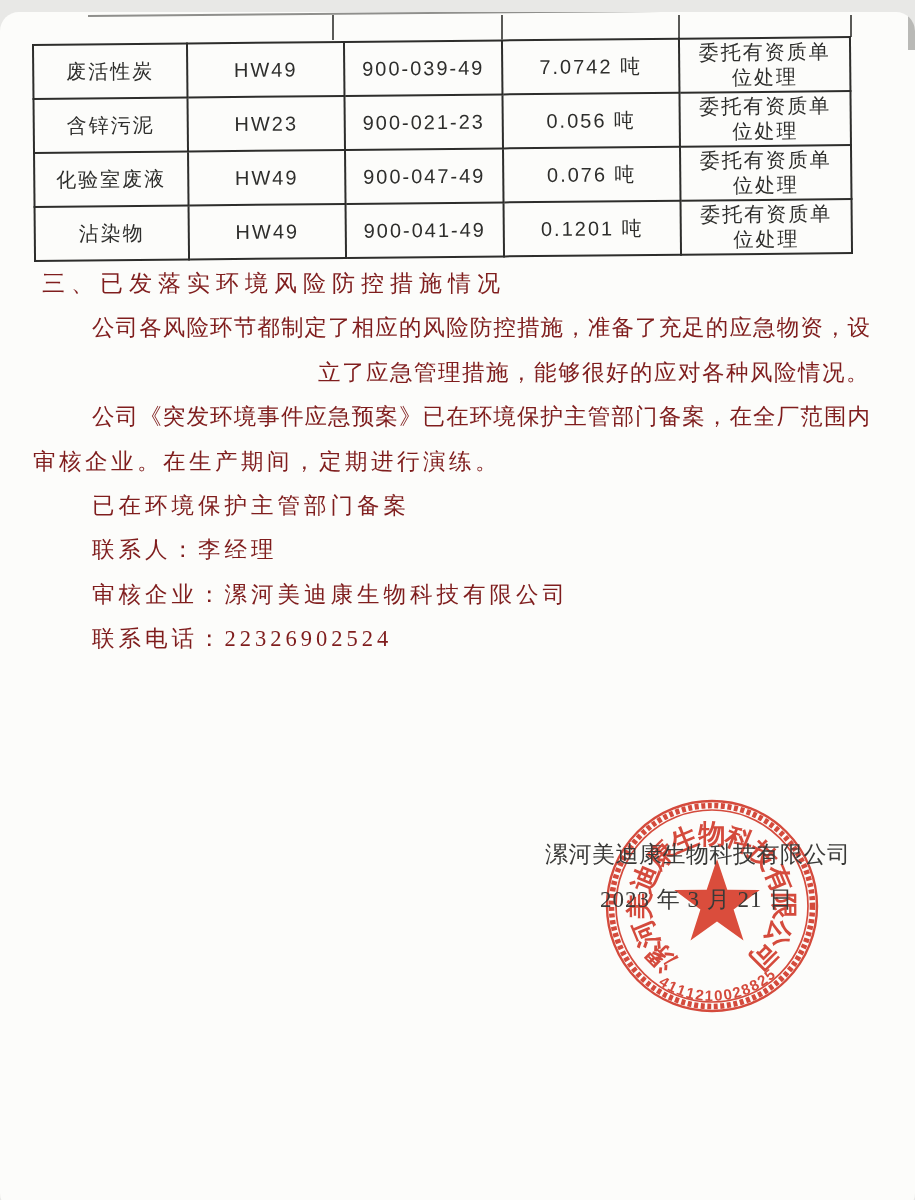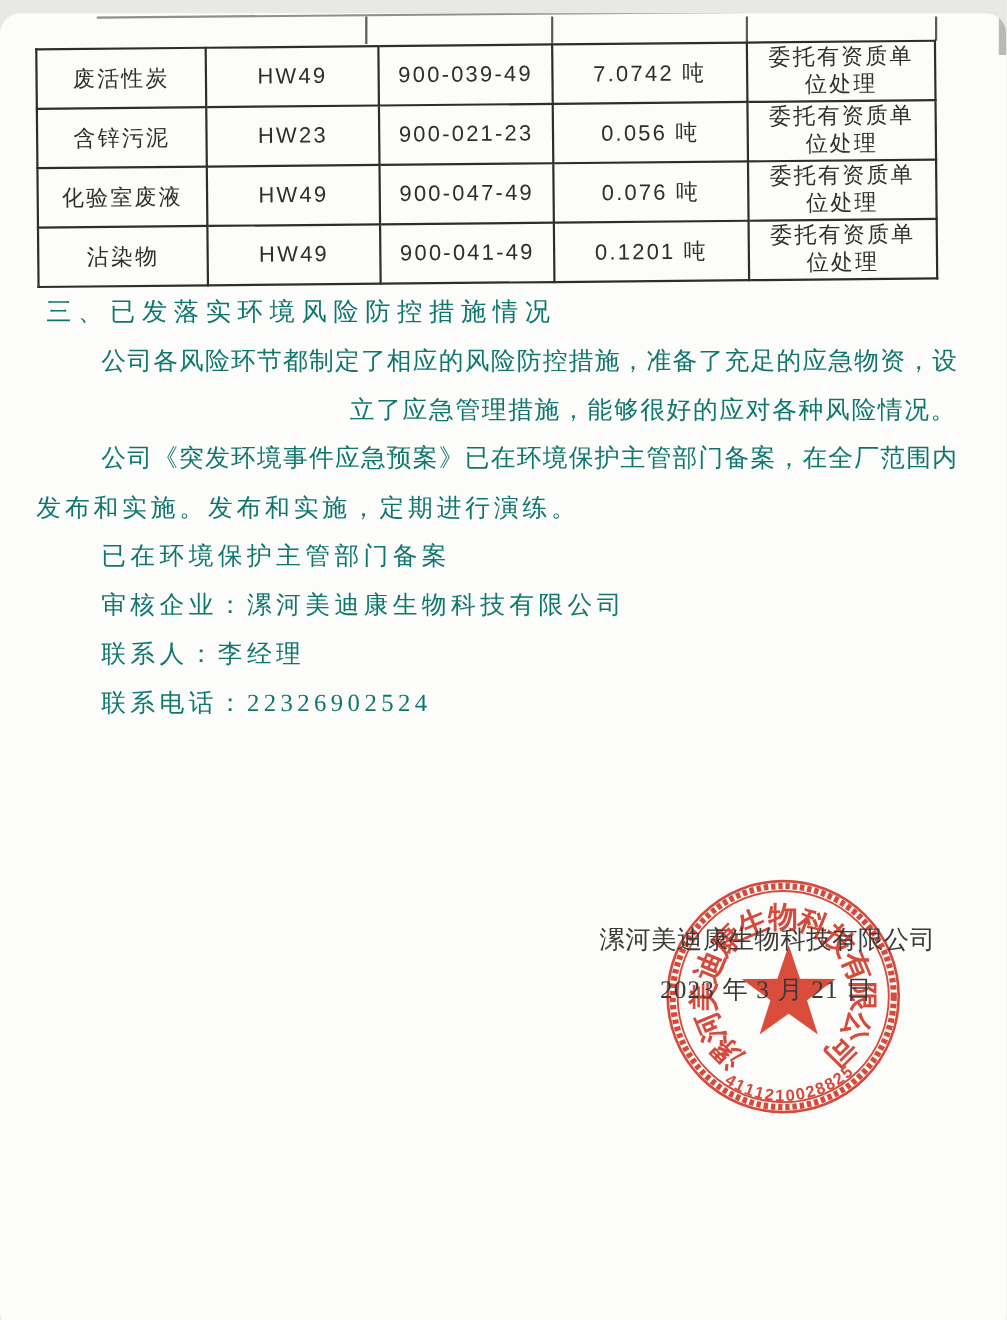--- a/index.html
+++ b/index.html
@@ -54,21 +54,21 @@
     letter-spacing:0.5px;font-size:20px;color:#333;
   }
   td.disposal-cell{
     font-size:19.5px;letter-spacing:0;line-height:25px;padding:0 12px;
   }
 
   
   .doc-body{
     position:absolute;left:33px;top:250px;width:837px;
     font-size:22.5px;line-height:44.4px;letter-spacing:3px;
-    color:#0f766e;
+    color:#7f1d1d;
   }
   .doc-body .line{white-space:nowrap;}
   .line.heading{padding-left:9px;letter-spacing:6px;font-size:23px;}
   .line.indented{padding-left:59px;letter-spacing:4px;}
   .line.jfull{
     padding-left:59px;letter-spacing:0;white-space:normal;
     text-align:justify;text-align-last:justify;
   }
   .line.cont{letter-spacing:1.5px;text-align:right;}
   .line.cont2{letter-spacing:3.5px;}
@@ -151,24 +151,24 @@
         </tr>
       </tbody>
     </table>
   </div>
 
   <div class="doc-body">
     <div class="line heading">三、已发落实环境风险防控措施情况</div>
     <div class="line jfull">公司各风险环节都制定了相应的风险防控措施，准备了充足的应急物资，设</div>
     <div class="line cont">立了应急管理措施，能够很好的应对各种风险情况。</div>
     <div class="line jfull">公司《突发环境事件应急预案》已在环境保护主管部门备案，在全厂范围内</div>
-    <div class="line cont2">发布和实施。发布和实施，定期进行演练。</div>
+    <div class="line cont2">审核企业。在生产期间，定期进行演练。</div>
     <div class="line indented">已在环境保护主管部门备案</div>
+    <div class="line indented">联系人：李经理</div>
     <div class="line indented">审核企业：漯河美迪康生物科技有限公司</div>
-    <div class="line indented">联系人：李经理</div>
     <div class="line indented">联系电话：22326902524</div>
   </div>
 
   <svg class="seal" viewBox="-111 -111 222 222" xmlns="http://www.w3.org/2000/svg">
     <g>
       <circle class="ring" r="105" stroke-width="2.4"></circle>
       <circle class="ring" r="100.5" stroke-width="5.6" stroke-dasharray="4 2.6"></circle>
       <circle class="ring" r="96" stroke-width="1.7"></circle>
     </g>
     <g>

